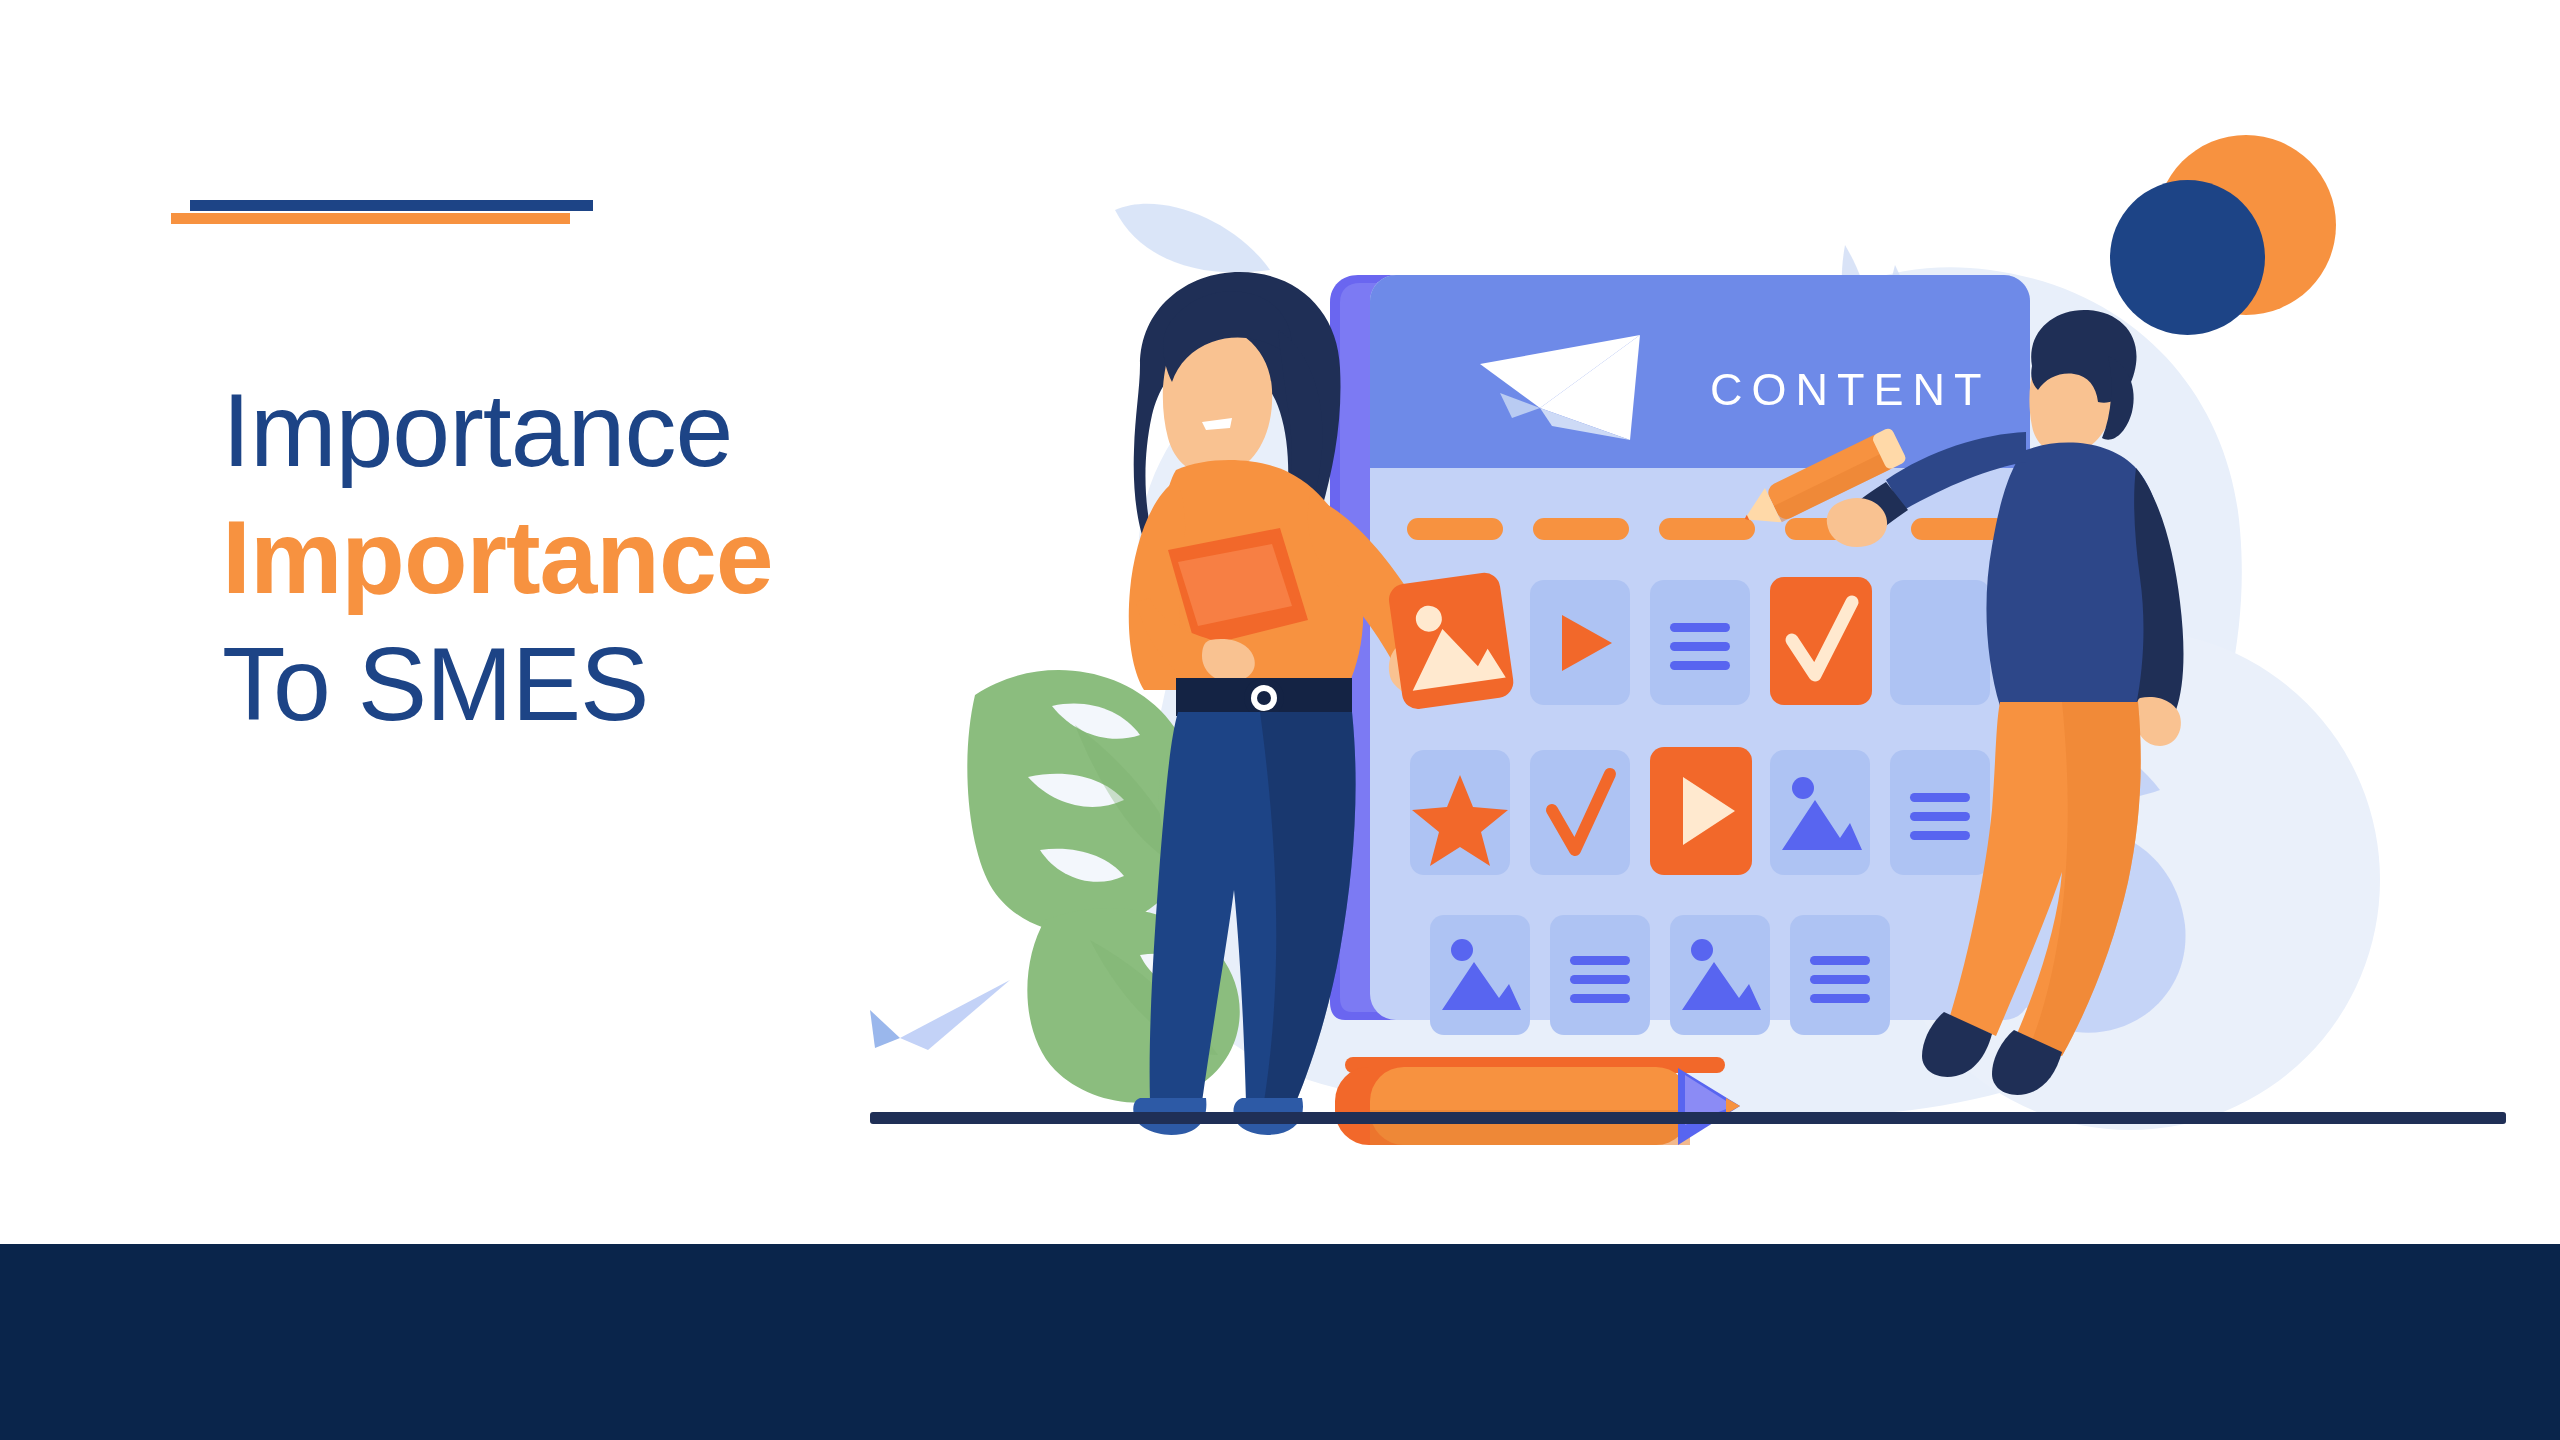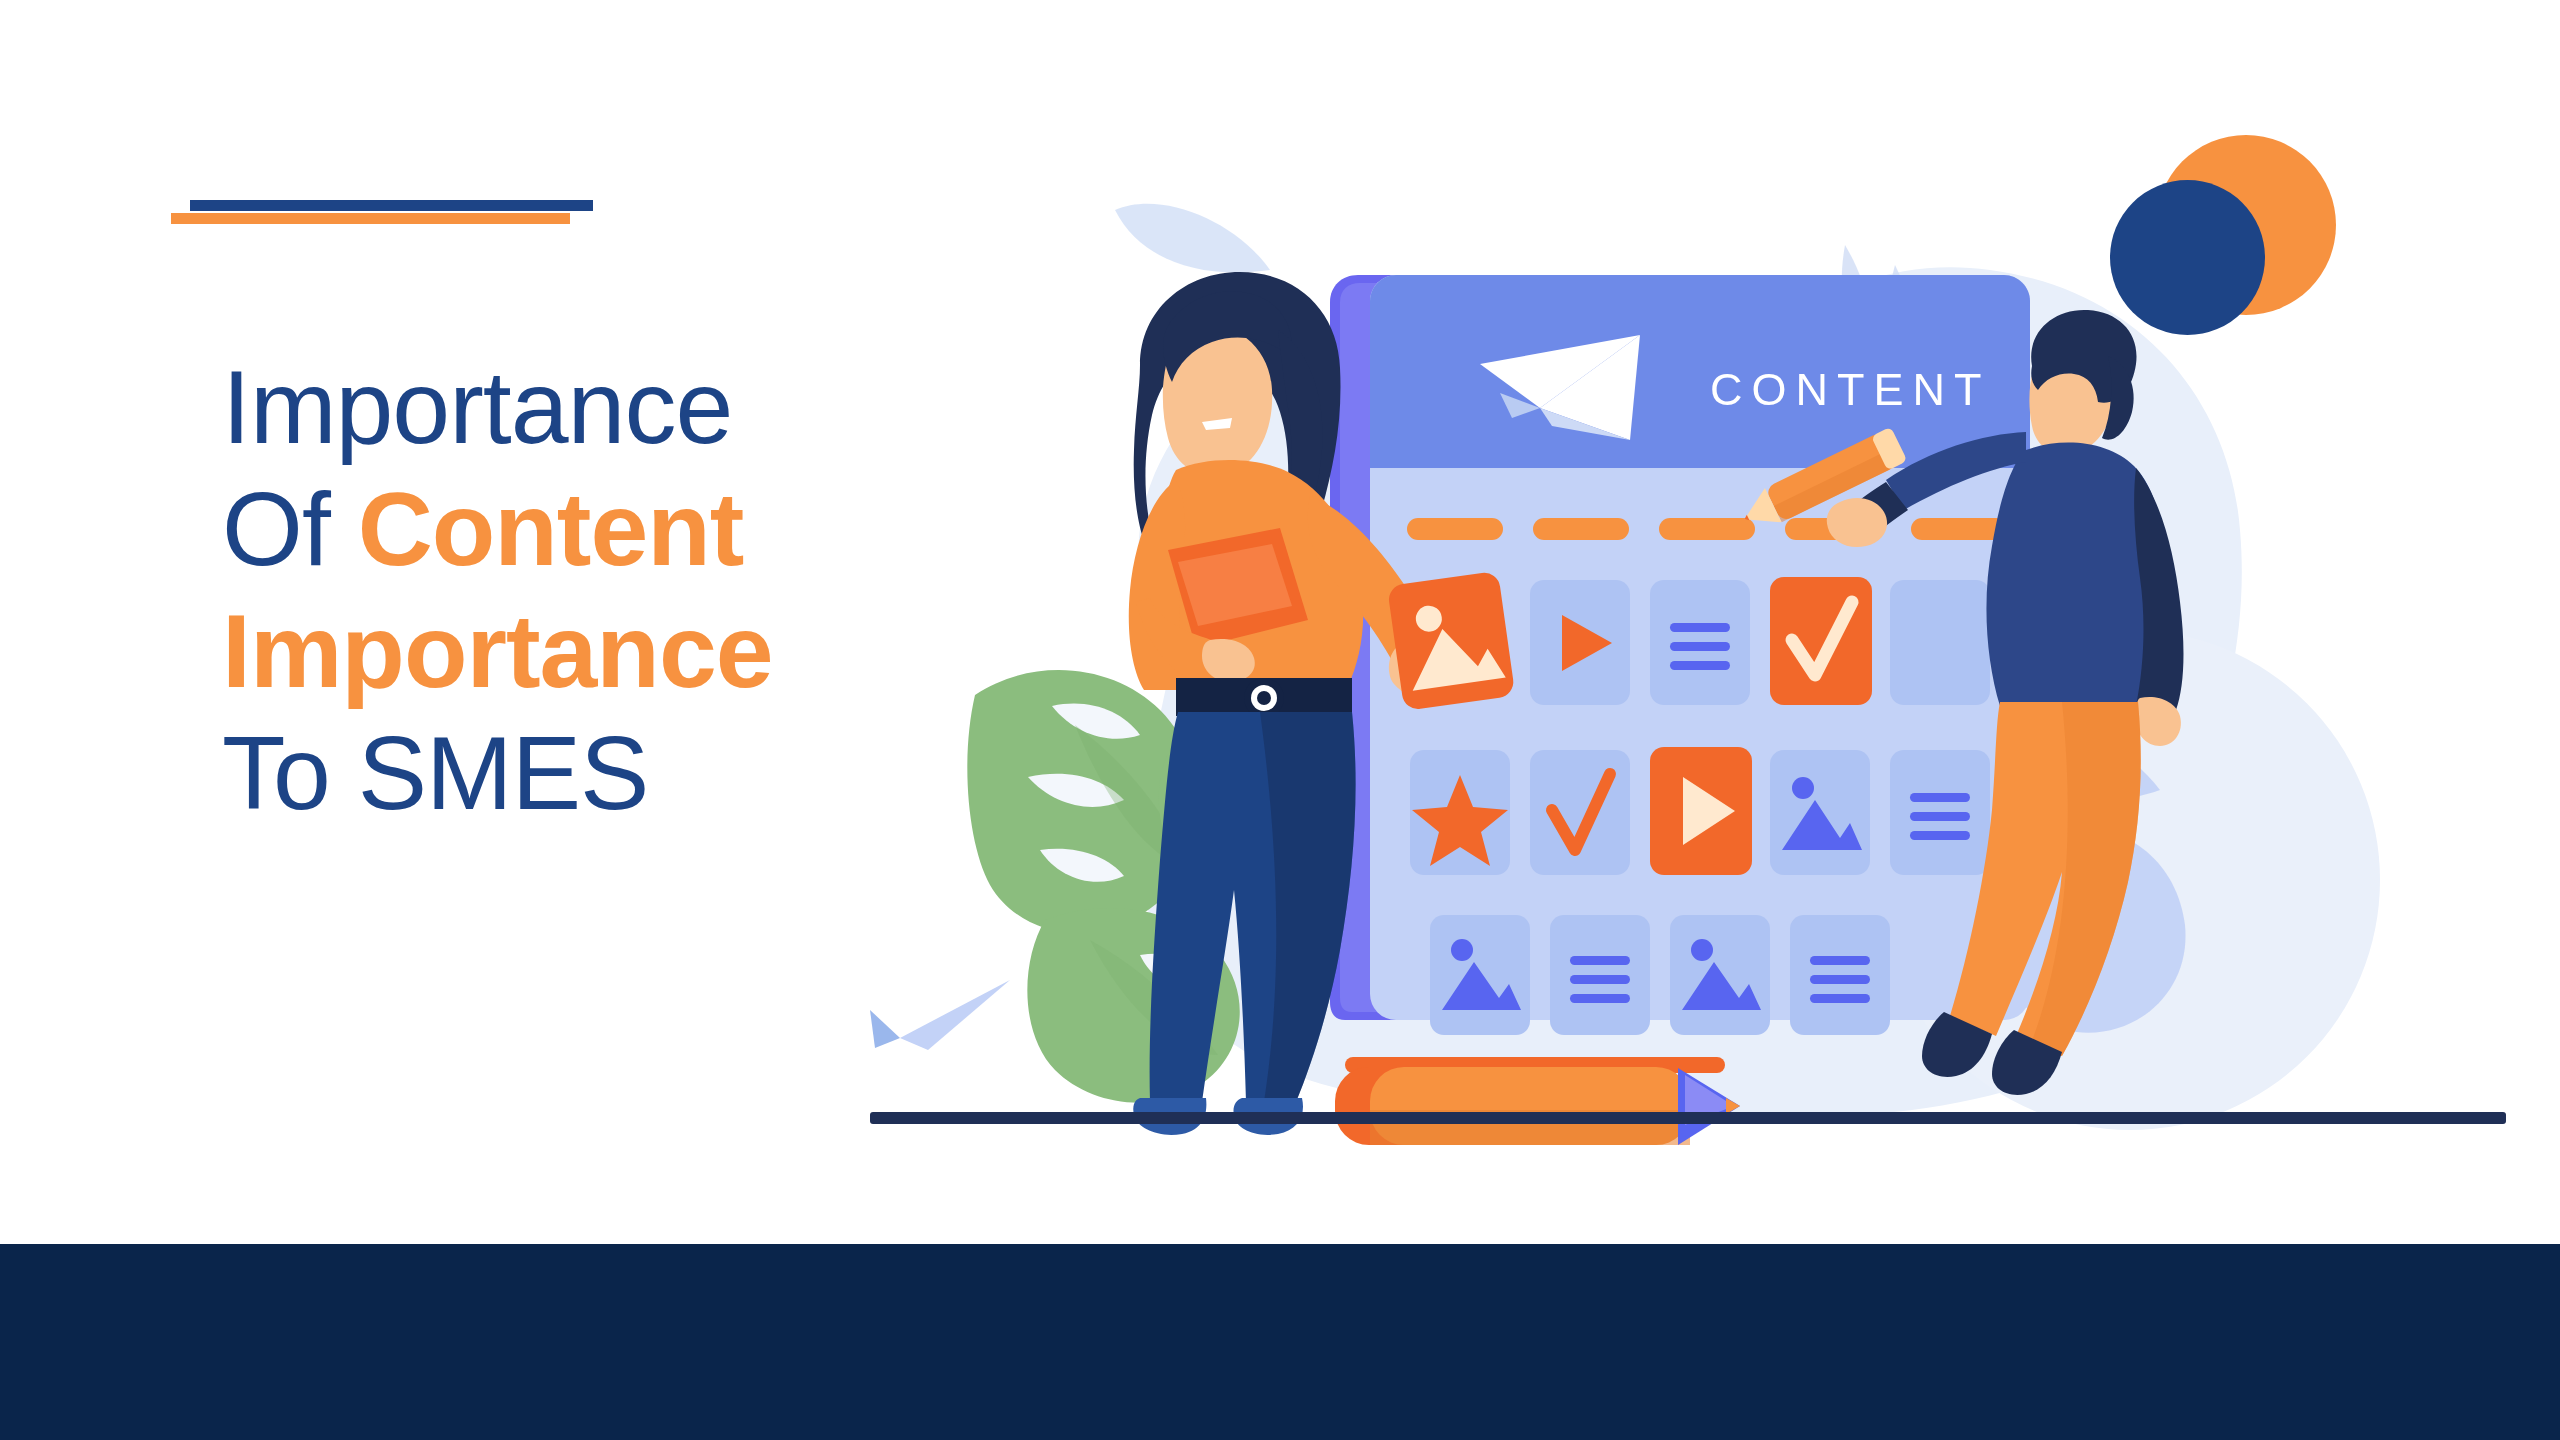--- a/index.html
+++ b/index.html
@@ -6,21 +6,21 @@
   body{width:2560px;height:1440px;overflow:hidden;font-family:"Liberation Sans",sans-serif;}
   .slide{position:relative;width:2560px;height:1440px;background:#ffffff;overflow:hidden;}
 
   
   .rule-blue{position:absolute;left:190px;top:200px;width:403px;height:11px;background:#1d4486;}
   .rule-orange{position:absolute;left:171px;top:213px;width:399px;height:11px;background:#f79240;}
 
   
   .headline{position:absolute;left:222px;top:355px;width:980px;
             font-size:104px;line-height:1.0;font-weight:700;letter-spacing:-1px;}
-  .hl-line{white-space:nowrap;margin-bottom:18px;}
+  .hl-line{white-space:nowrap;margin-bottom:18px;margin-top:23px;}
   .c-blue{color:#1d4486;}
   .c-orange{color:#f79240;}
   .w-light{font-weight:400;}
   .w-bold{font-weight:700;}
 
   
   .navy-band{position:absolute;left:0;top:1244px;width:2560px;height:196px;background:#0b2palette;}
   .navy-band{background:#0a2murky;}
   .navy-band{background:#0a254b;}
 
@@ -36,23 +36,20 @@
 <body>
 
 <div class="slide">
 
   <div class="rule-blue"></div>
   <div class="rule-orange"></div>
 
   <div class="headline">
     <div class="hl-line">
       <span class="c-blue w-light">Importance</span>
-    </div>
-    <div class="hl-line">
-      <span class="c-blue w-light">Of </span><span class="c-orange w-bold">Content</span>
     </div>
     <div class="hl-line">
       <span class="c-orange w-bold">Importance</span>
     </div>
     <div class="hl-line">
       <span class="c-blue w-light">To SMES</span>
     </div>
   </div>
 
   <div class="circ-orange"></div>

